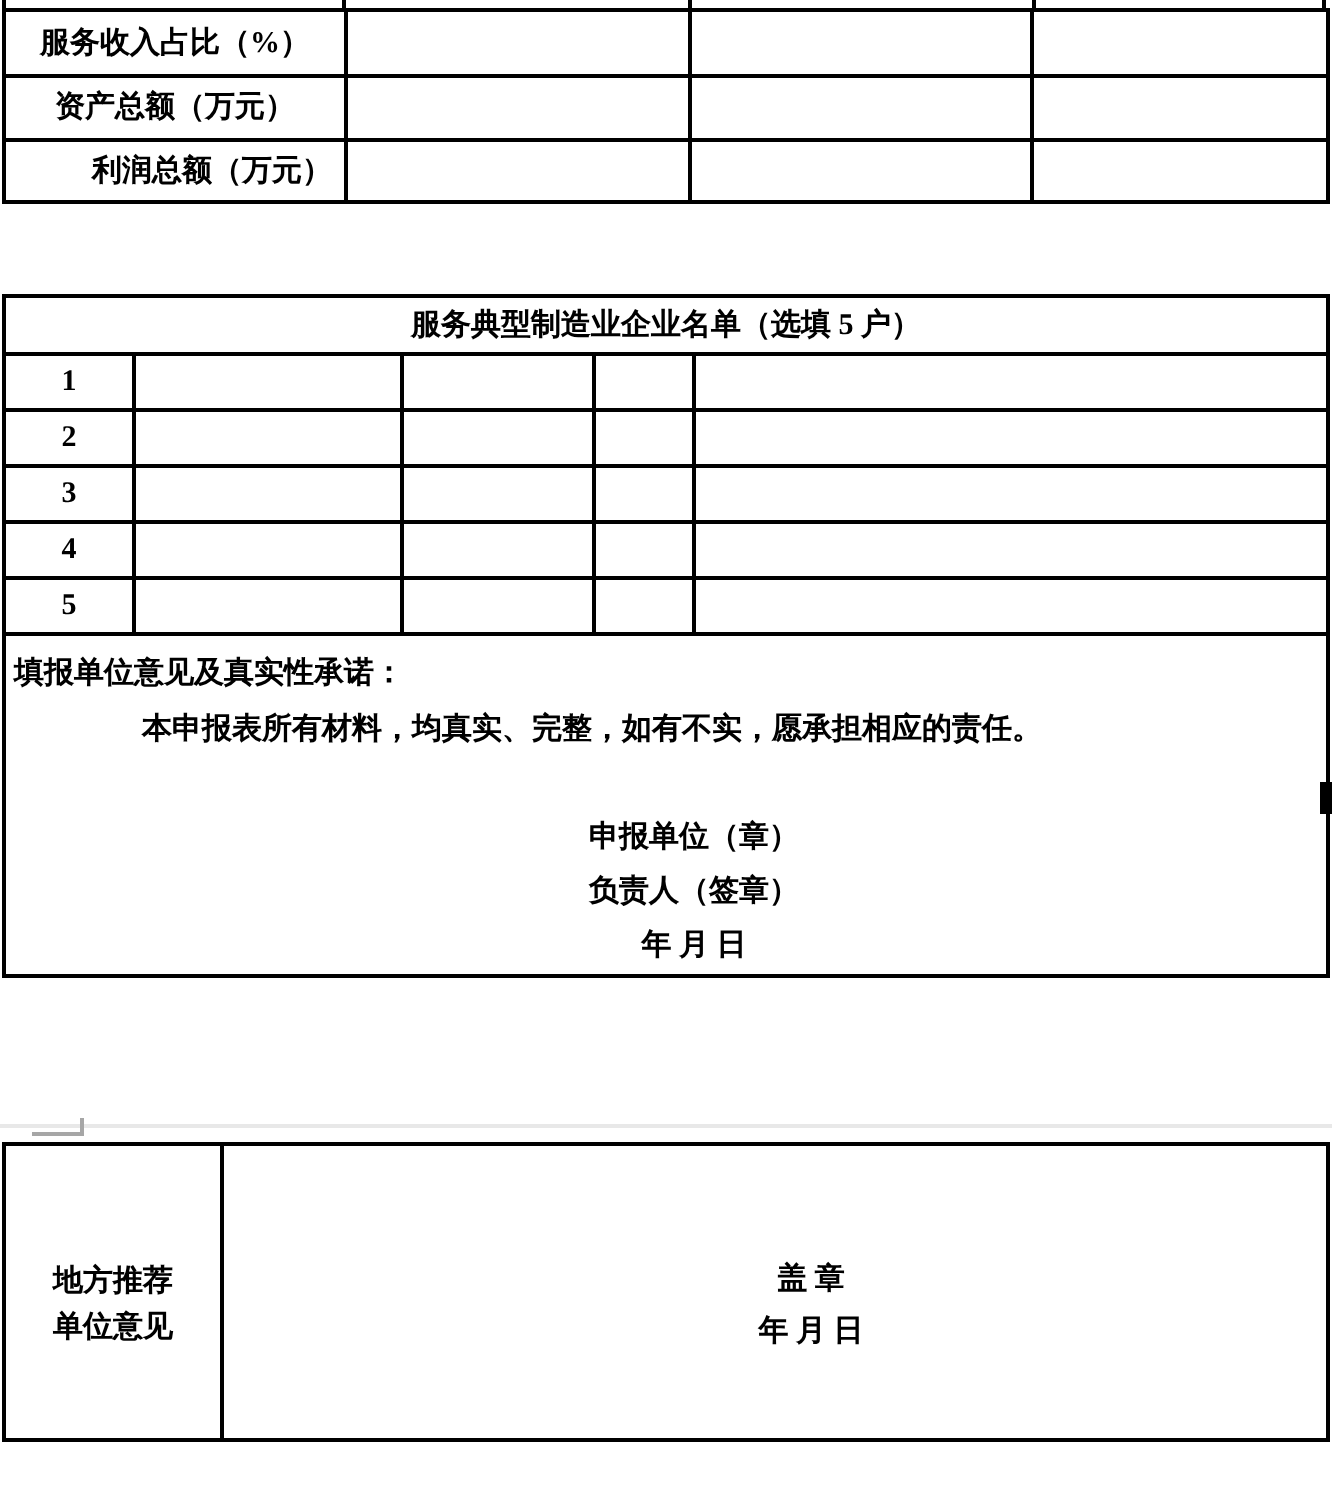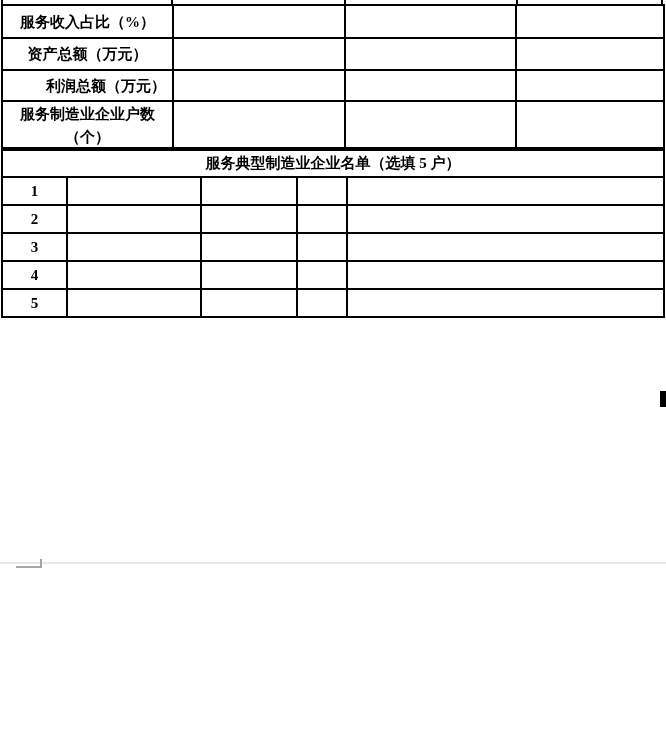--- a/index.html
+++ b/index.html
@@ -76,26 +76,20 @@
       <td></td>
       <td></td>
       <td></td>
     </tr>
     <tr class="r3">
       <td class="lbl">利润总额（万元）</td>
       <td></td>
       <td></td>
       <td></td>
     </tr>
-    <tr class="r4">
-      <td class="lbl">服务制造业企业户数（个）</td>
-      <td></td>
-      <td></td>
-      <td></td>
-    </tr>
   </tbody>
     </table>
 
   <table class="tbl list">
     <colgroup>
         <col style="width:65px">
         <col style="width:134px">
         <col style="width:96px">
         <col style="width:50px">
         <col style="width:317px">
@@ -132,23 +126,56 @@
       <td></td>
       <td></td>
     </tr>
     <tr class="data-row">
       <td>5</td>
       <td></td>
       <td></td>
       <td></td>
       <td></td>
     </tr>
+    <tr class="decl-row">
+      <td colspan="5">
+        <div class="decl-heading">填报单位意见及真实性承诺：</div>
+        <div class="decl-statement">本申报表所有材料，均真实、完整，如有不实，愿承担相应的责任。</div>
+        <div class="decl-sign">
+          <div>申报单位（章）</div>
+          <div>负责人（签章）</div>
+          <div>年 月 日</div>
+        </div>
+      </td>
+    </tr>
   </tbody>
     </table>
 
   <div class="handle"></div>
 
   <div class="gray-line"></div>
   <div class="gray-step-v"></div>
   <div class="gray-step-h"></div>
 
+  <table class="tbl bottom">
+    <colgroup>
+        <col style="width:109px">
+        <col style="width:553px">
+      </colgroup>
+    <tbody>
+        <tr>
+      <td class="opinion-label-cell">
+        <div class="opinion-label-inner">
+          <div>地方推荐</div>
+          <div>单位意见</div>
+        </div>
+      </td>
+      <td>
+        <div class="seal-block">
+          <div>盖 章</div>
+          <div>年 月 日</div>
+        </div>
+      </td>
+    </tr>
+  </tbody>
+    </table>
 
 </div>
 
 </body></html>

